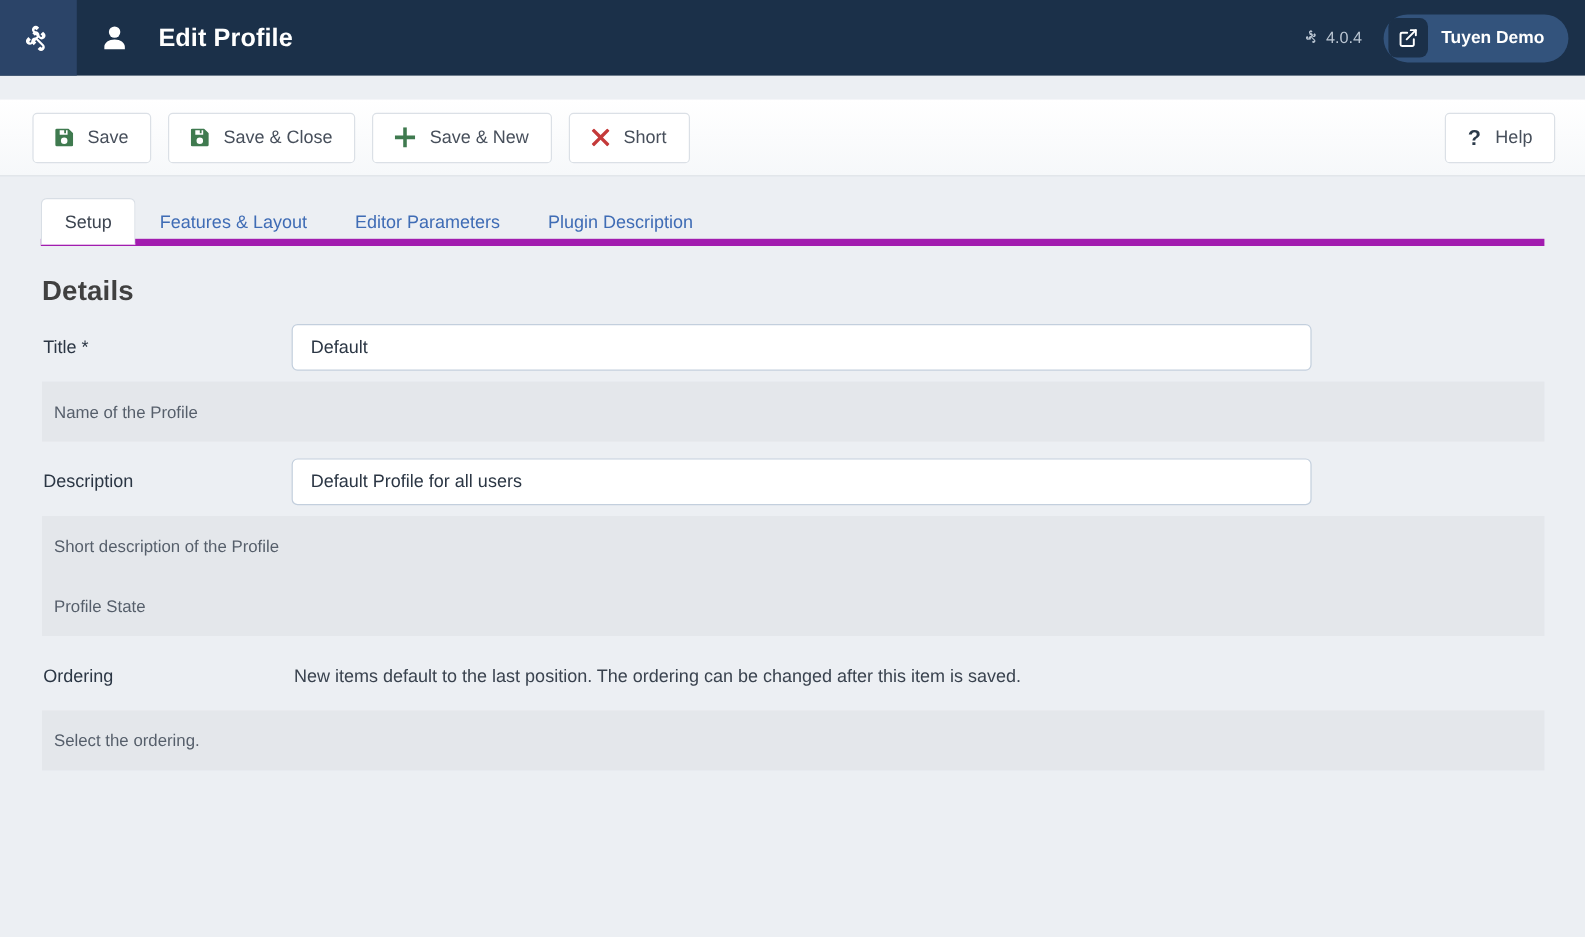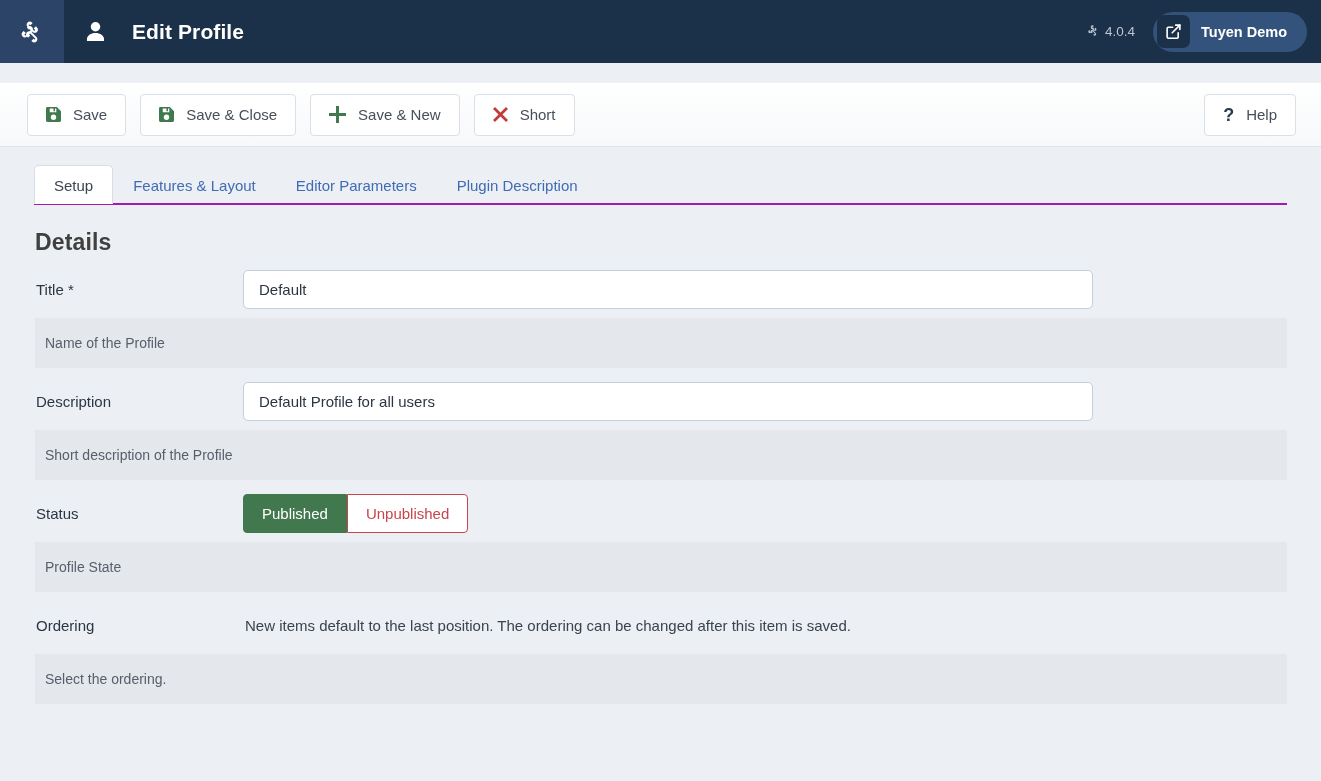--- a/index.html
+++ b/index.html
@@ -123,22 +123,22 @@
     color: #2b3a4a;
     line-height: 1;
   }
 
   
   .tabs-wrap {
     padding: 18px 34px 0 34px;
   }
   .tabs {
     display: flex;
-    align-items: center;
-    border-bottom: 2px solid #a21caf;
+    align-items: flex-start;
+    border-bottom: 6px solid #a21caf;
     height: 40px;
   }
   .tab {
     padding: 0 19px;
     height: 39px;
     line-height: 39px;
     font-size: 15px;
     color: #3f6cb5;
     cursor: pointer;
     border: 1px solid transparent;
@@ -354,29 +354,20 @@
   <div class="helprow">Name of the Profile</div>
 
   <div class="field-row">
     <div class="field-label">Description</div>
     <div class="field-control">
       <input class="txt-input" type="text" value="Default Profile for all users" style="">
     </div>
   </div>
   <div class="helprow">Short description of the Profile</div>
 
-  <div class="field-row">
-    <div class="field-label">Status</div>
-    <div class="field-control">
-      <div class="btn-group">
-        <button class="status-btn published">Published</button>
-        <button class="status-btn unpublished">Unpublished</button>
-      </div>
-    </div>
-  </div>
   <div class="helprow">Profile State</div>
 
   <div class="field-row">
     <div class="field-label">Ordering</div>
     <div class="field-control">
       <div class="static-text">New items default to the last position. The ordering can be changed after this item is saved.</div>
     </div>
   </div>
   <div class="helprow">Select the ordering.</div>
 

